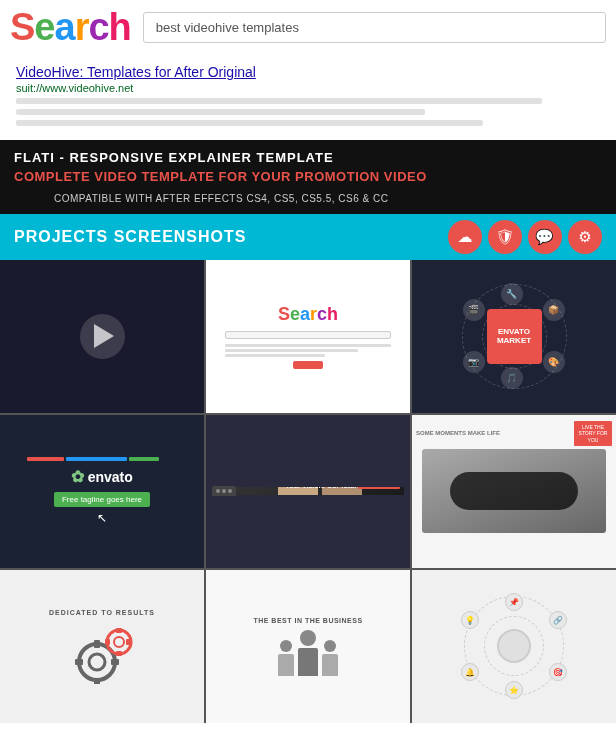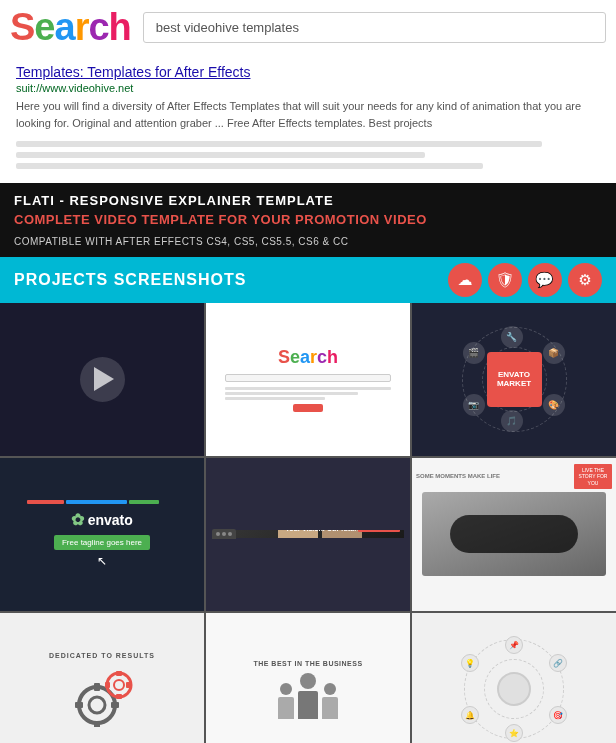--- a/index.html
+++ b/index.html
@@ -101,20 +101,21 @@
       letter-spacing: 0.5px;
       line-height: 1.3;
       margin-bottom: 5px;
     }
     .compat-text {
       color: #ccc;
       font-size: 10px;
       text-transform: uppercase;
       letter-spacing: 0.5px;
       line-height: 1.5;
+      margin-left: 40px;
     }
 
     
     .projects-bar {
       background: #00b8d4;
       display: flex;
       align-items: center;
       justify-content: space-between;
       padding: 6px 14px;
     }
@@ -495,23 +496,22 @@
 <body>
 
 <div class="header">
   <div class="logo-text">
     <span class="logo-S">S</span><span class="logo-e">e</span><span class="logo-a">a</span><span class="logo-r">r</span><span class="logo-c">c</span><span class="logo-h">h</span>
   </div>
   <input class="search-box" type="text" value="best videohive templates" style="">
 </div>
 
 <div class="result-area">
-  <a class="result-link">Templates: Templates for After Effects</a>
+  <a class="result-link">VideoHive: Templates for After Original</a>
   <div class="result-url">suit://www.videohive.net</div>
-  <div class="result-desc">Here you will find a diversity of After Effects Templates that will suit your needs for any kind of animation that you are looking for. Original and attention graber ... Free After Effects templates. Best projects</div>
   <div class="result-lines">
     <div class="result-line w90"></div>
     <div class="result-line w70"></div>
     <div class="result-line w80"></div>
   </div>
 </div>
 
 <div class="black-banner">
   <div class="flati-title">FLATI - RESPONSIVE EXPLAINER TEMPLATE</div>
   <div class="promo-title">COMPLETE VIDEO TEMPLATE FOR YOUR PROMOTION VIDEO</div>

